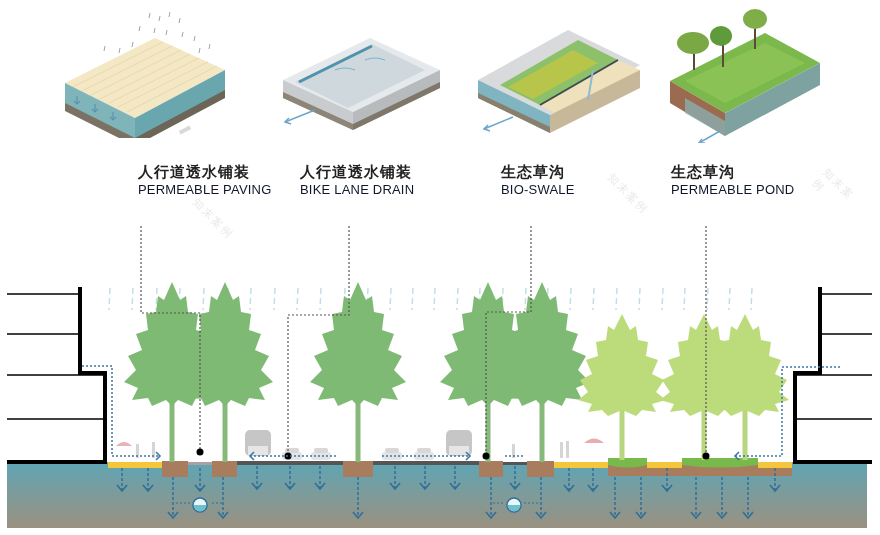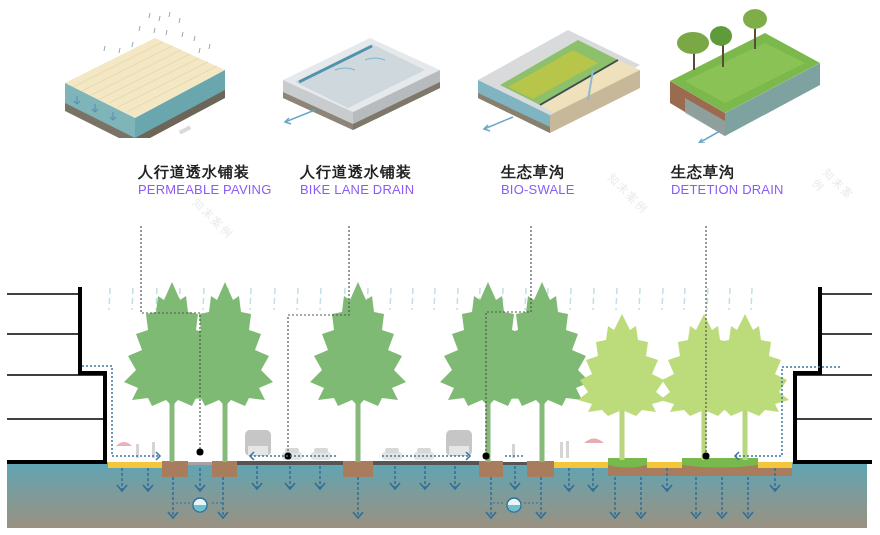--- a/index.html
+++ b/index.html
@@ -1,20 +1,20 @@
 <!DOCTYPE html>
 <html><head>
 <meta charset="utf-8">
 <style>
   html,body{margin:0;padding:0;background:#ffffff;}
   body{width:880px;height:535px;position:relative;overflow:hidden;font-family:"DejaVu Sans","Liberation Sans",sans-serif;}
   .abs{position:absolute;}
   .label{position:absolute;line-height:1;}
   .label .cn{font-size:15px;font-weight:bold;color:#222;letter-spacing:1px;display:block;}
-  .label .en{font-family:"Liberation Sans",sans-serif;font-size:13px;color:#8b5cf6;letter-spacing:0.2px;display:block;margin-top:3px;}
+  .label .en{font-family:"Liberation Sans",sans-serif;font-size:13px;color:#0f172a;letter-spacing:0.2px;display:block;margin-top:3px;}
   .watermark{position:absolute;font-size:11px;color:#e9e9e9;transform:rotate(45deg);transform-origin:left top;letter-spacing:2px;}
   svg{display:block;}
 </style>
 </head>
 <body>
 
 <div class="abs" style="left:55px;top:8px;width:175px;height:130px;">
   <svg width="175" height="130" viewBox="0 0 175 130">
 
     <g stroke="#9aa6ae" stroke-width="1">
@@ -133,21 +133,21 @@
 <div class="label" style="left:300px;top:165px;">
   <span class="cn">人行道透水铺装</span>
   <span class="en">BIKE LANE DRAIN</span>
 </div>
 <div class="label" style="left:501px;top:165px;">
   <span class="cn">生态草沟</span>
   <span class="en">BIO-SWALE</span>
 </div>
 <div class="label" style="left:671px;top:165px;">
   <span class="cn">生态草沟</span>
-  <span class="en">DETETION DRAIN</span>
+  <span class="en">PERMEABLE POND</span>
 </div>
 
 <span class="watermark" style="left:200px;top:195px;">知末案例</span>
 <span class="watermark" style="left:615px;top:170px;">知末案例</span>
 <span class="watermark" style="left:830px;top:165px;">知末案例</span>
 
 <svg class="abs" style="left:0;top:220px;" width="880" height="315" viewBox="0 220 880 315">
   <defs>
     <linearGradient id="soilGrad" x1="0" y1="0" x2="0" y2="1">
       <stop offset="0" stop-color="#5ea5b5"></stop>

